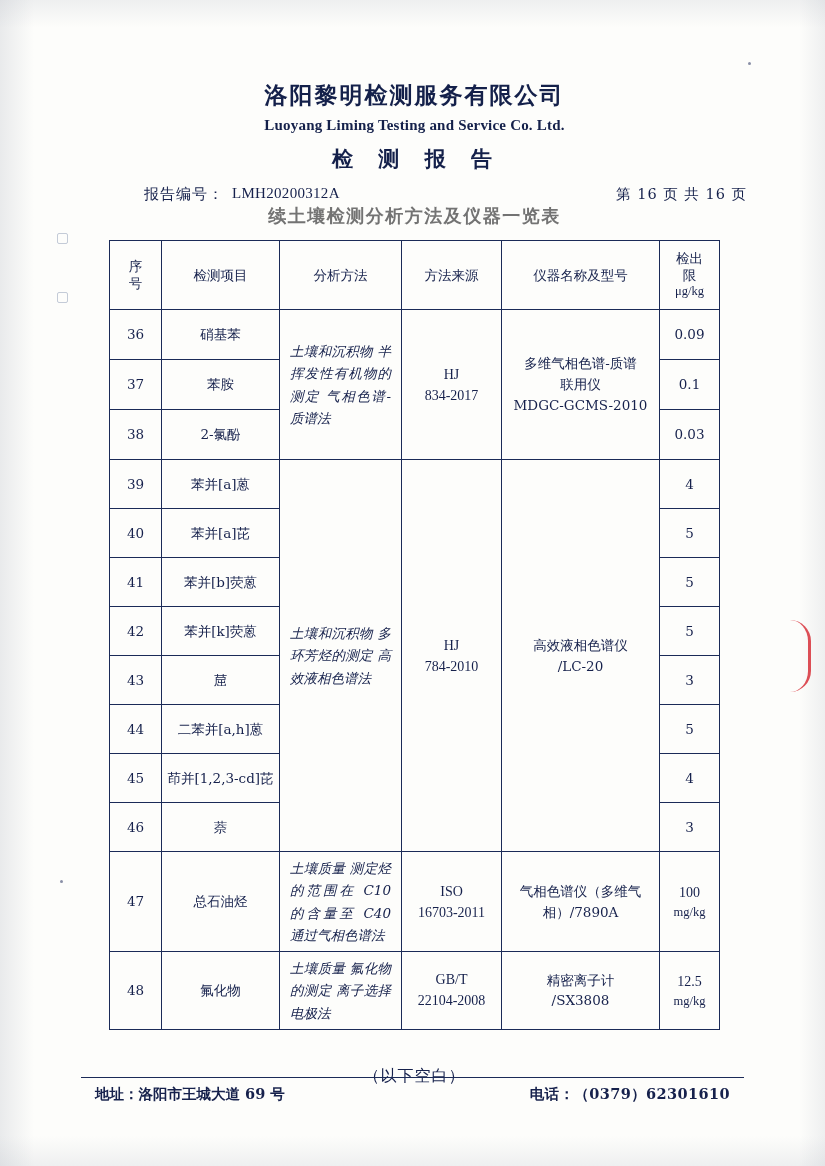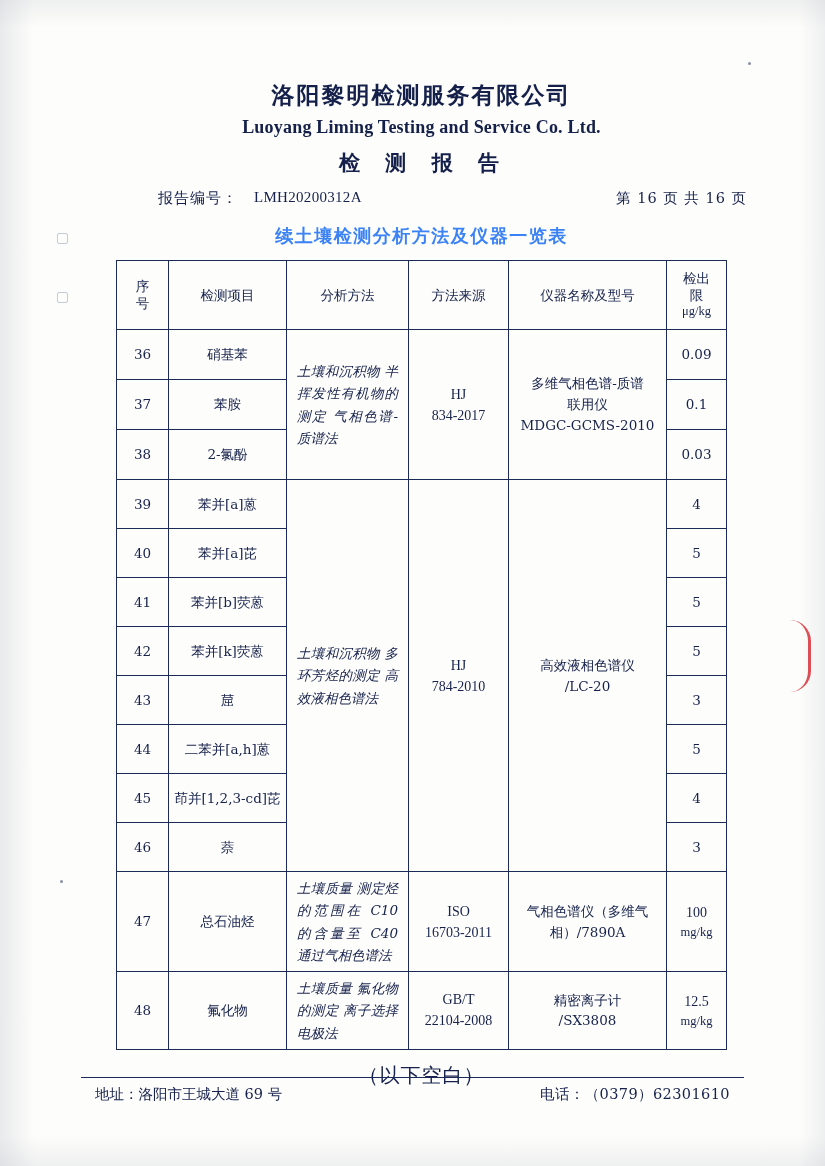--- a/index.html
+++ b/index.html
@@ -41,36 +41,36 @@
   }
   .scan-shade-bottom {
     position: absolute;
     left: 0; right: 0; bottom: 0; height: 30px;
     background: linear-gradient(to top, rgba(180,185,195,0.20), rgba(255,255,255,0));
     pointer-events: none;
   }
 
   .content {
     position: absolute;
-    left: 18px; right: 0; top: 0;
+    left: 4px; right: 0; top: 0;
   }
 
   .title-cn {
     text-align: center;
     font-family: "DejaVu Serif", serif;
     font-size: 23px;
     font-weight: bold;
     letter-spacing: 2px;
     color: #14204a;
     margin-top: 80px;
   }
   .title-en {
     text-align: center;
     font-family: "Liberation Serif", serif;
-    font-size: 18px;
+    font-size: 15px;
     font-weight: bold;
     color: #14204a;
     margin-top: 6px;
     letter-spacing: 0.2px;
   }
   .subtitle-cn {
     text-align: center;
     font-family: "DejaVu Serif", serif;
     font-size: 21px;
     font-weight: bold;
@@ -93,42 +93,41 @@
     margin-top: 12px;
     padding: 0 78px 0 140px;
     display: flex;
     justify-content: space-between;
     align-items: baseline;
     font-size: 15px;
     color: #16214c;
   }
   .report-no {
     display: flex;
-    gap: 16px;
+    gap: 8px;
     font-family: "DejaVu Serif", serif;
   }
   .report-no .label { letter-spacing: 1px; }
   .report-no .value {
     font-family: "Liberation Serif", serif;
     letter-spacing: 0.3px;
   }
   .page-no {
     font-family: "DejaVu Serif", serif;
     font-size: 14.5px;
     letter-spacing: 1px;
   }
 
   .table-caption {
     text-align: center;
     font-family: "DejaVu Serif", serif;
     font-size: 18px;
     font-weight: bold;
     letter-spacing: 1.5px;
-    margin-top: 16px;
-    color: #3b82f6;
+    color: #737373;
   }
 
   table.report {
     border-collapse: collapse;
     margin: 12px auto 0 auto;
     width: 610px;
     table-layout: fixed;
     color: #16214c;
   }
   table.report td, table.report th {
@@ -179,30 +178,31 @@
     line-height: 1.5;
   }
   .instr-text {
     font-size: 13.5px;
     line-height: 1.55;
   }
 
   .blank-note {
     text-align: center;
     font-family: "DejaVu Serif", serif;
-    font-size: 20px;
-    margin-top: 12px;
+    font-size: 16px;
+    margin-top: 36px;
     letter-spacing: 1px;
     color: #16214c;
   }
 
   .footer {
     position: absolute;
     left: 0; right: 0;
     bottom: 62px;
+    font-weight: bold;
   }
   .footer-rule {
     border: none;
     border-top: 1.4px solid #1b2a57;
     width: 663px;
     margin: 0 auto 7px auto;
   }
   .footer-row {
     width: 663px;
     margin: 0 auto;

